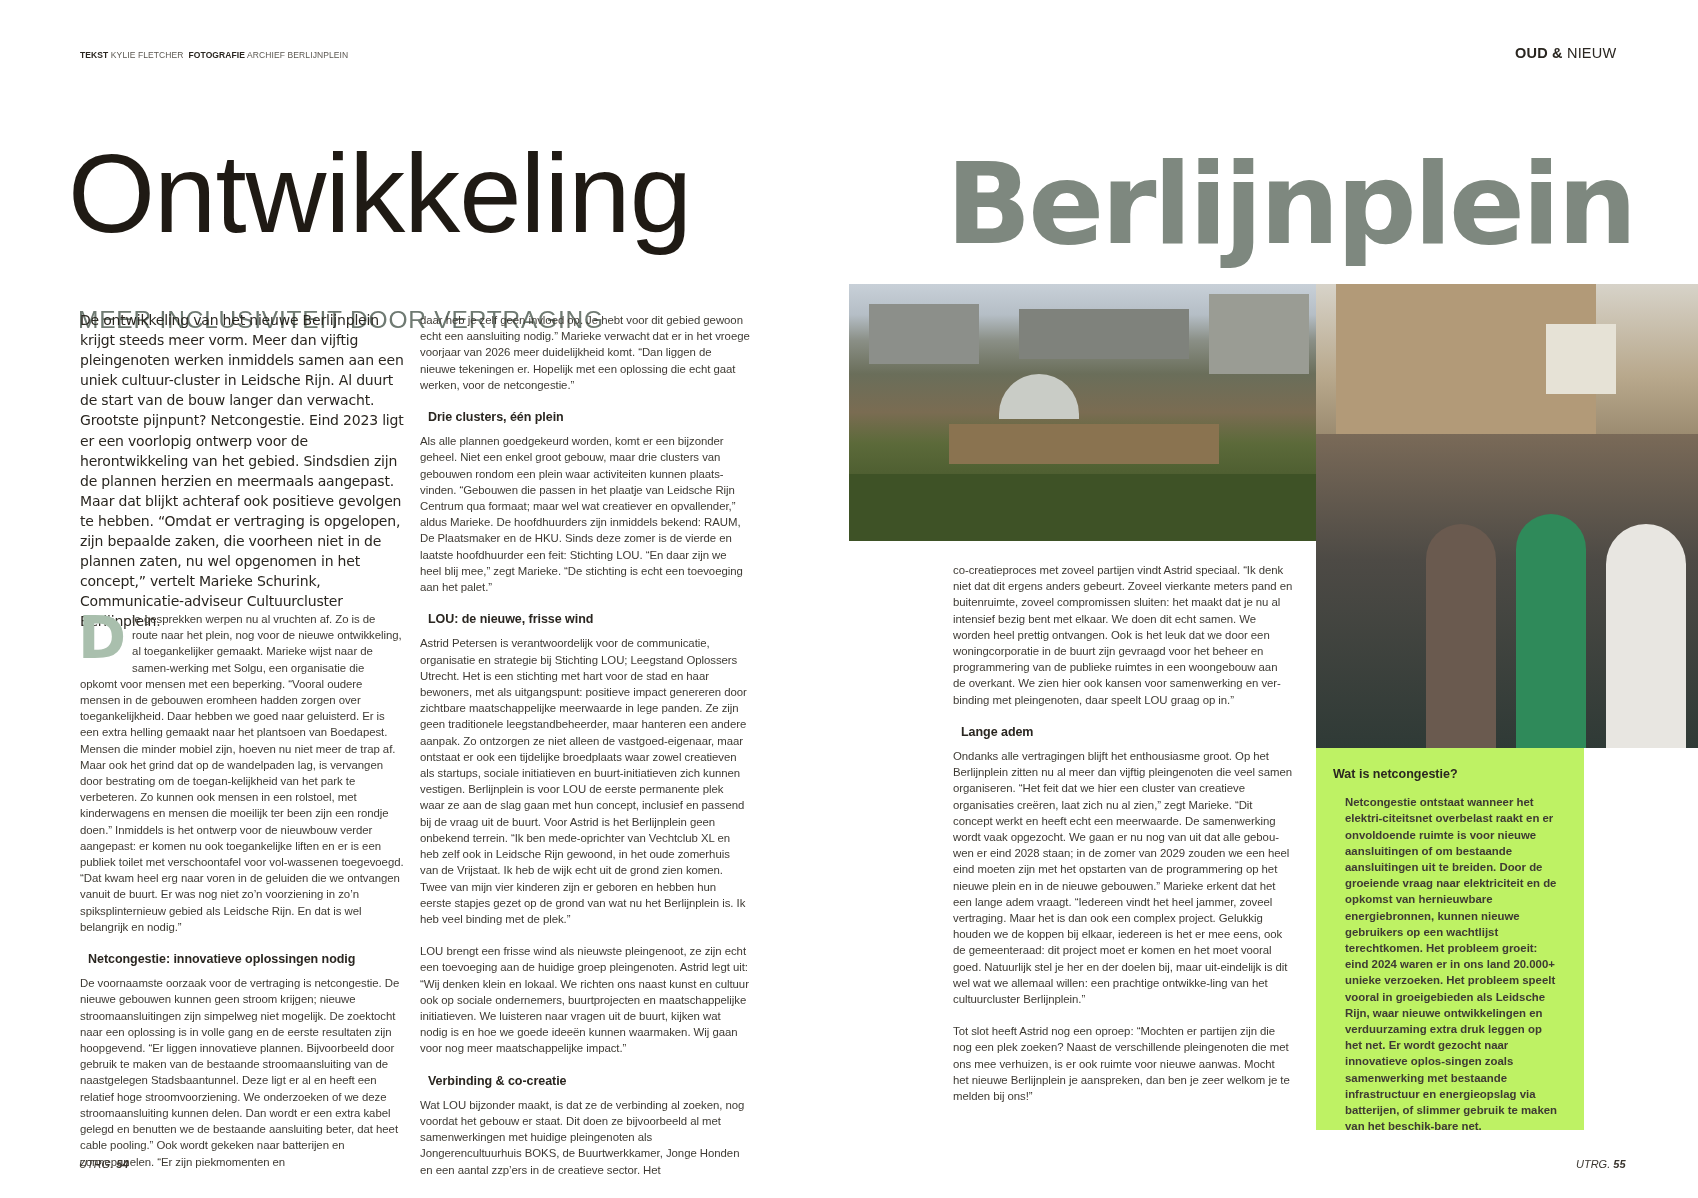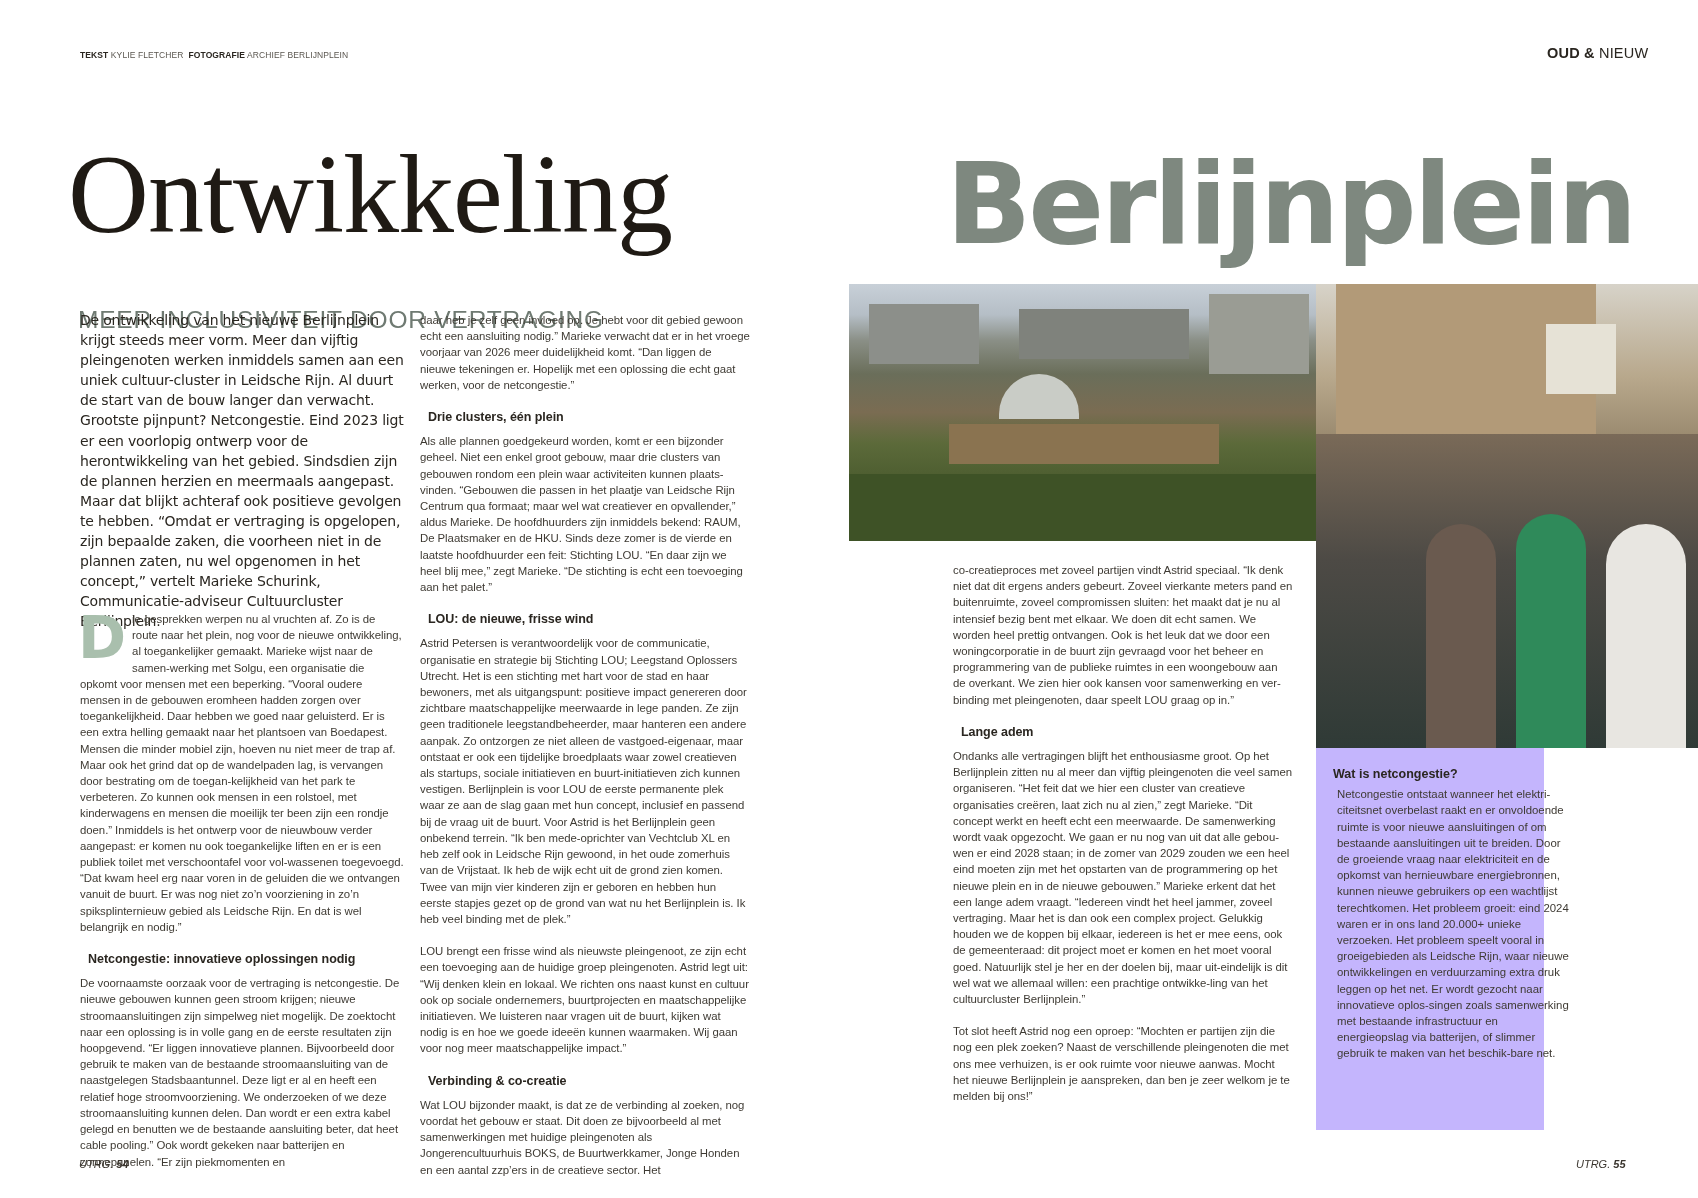--- a/index.html
+++ b/index.html
@@ -6,24 +6,24 @@
   body {
     width:1698px; height:1198px; background:#ffffff; position:relative; overflow:hidden;
     font-family:"Liberation Sans", "DejaVu Sans", sans-serif; color:#3a352e;
   }
   .abs { position:absolute; }
 
   
   .credits { left:80px; top:50px; font-size:8.5px; letter-spacing:0.1px; color:#5a564f; white-space:nowrap; }
   .credits b { color:#2a2620; font-weight:700; }
   .section { left:1515px; top:45px; font-size:14.5px; color:#2a2620; white-space:nowrap; letter-spacing:0.2px; }
-  .section b { font-weight:700;margin-left:32px; }
+  .section b { font-weight:700; }
 
   
-  .title-left { left:68px; top:138px; font-size:112px; font-weight:400; color:#1f1a14; letter-spacing:-1px; line-height:1; font-family:Liberation Serif, serif; }
+  .title-left { left:68px; top:138px; font-size:112px; font-weight:400; color:#1f1a14; letter-spacing:-1px; line-height:1; font-family:Liberation Sans, sans-serif; }
   .title-right { left:946px; top:148px; font-size:112px; font-weight:700; color:#7e887f; letter-spacing:-3px; line-height:1; font-family:"DejaVu Sans", sans-serif;text-align:right; }
   .subtitle { left:78px; top:262px; font-size:24.5px; color:#6f7a72; letter-spacing:0.8px; white-space:nowrap;margin-top:44px; }
 
   
   .intro { left:80px; top:310px; width:324px; font-size:14px; line-height:20.1px; color:#2a2620; font-family:"DejaVu Sans", sans-serif; letter-spacing:-0.2px; }
   .intro p { margin:0; }
 
   
   .col { font-size:11.4px; line-height:16.2px; color:#3e3a33; letter-spacing:-0.05px; }
   .col p { margin:0 0 16px 0; }
@@ -35,24 +35,24 @@
   .dropcap { float:left; font-size:58px; line-height:46px; font-weight:700; color:#a9bfad; margin:4px 6px 0 -2px; font-family:"DejaVu Sans", sans-serif; }
 
   
   .photo1 { left:849px; top:284px; width:467px; height:257px; overflow:hidden;
     background:linear-gradient(180deg,#c8d0d8 0%,#b5bec6 12%,#8a8f86 22%,#6a6e5a 35%,#7a6c52 50%,#5c6a3a 62%,#4a5b2e 78%,#3f4f27 100%); }
   .photo2 { left:1316px; top:284px; width:382px; height:464px; overflow:hidden;
     background:linear-gradient(180deg,#d7d3c9 0%,#b8a88c 20%,#8a7a60 40%,#6d5f4d 55%,#4e4a44 70%,#39403c 85%,#2e3530 100%); }
   .photo-shape { position:absolute; }
 
   
-  .sidebar { left:1316px; top:748px; width:228px; height:382px; background:#c4b5fd; }
+  .sidebar { left:1316px; top:748px; width:268px; height:382px; background:#bef264; }
   .sidebar-inner { position:absolute; left:17px; top:18px; width:240px; font-size:11.4px; line-height:16.2px; color:#3e3a33; }
   .sidebar-inner h3 { margin:0; font-size:12.5px; line-height:16.2px; font-weight:700; color:#2a2620; }
-  .sidebar-inner p { margin:4px; }
+  .sidebar-inner p { margin:12px;font-weight:bold; }
 
   
   .folio { font-size:11px; color:#3a352e; white-space:nowrap;font-style:italic; }
   .folio b { font-weight:700; }
   .folio-left { left:79px; top:1158px; }
   .folio-right { left:1576px; top:1158px; }
 </style>
 </head>
 <body>
 

